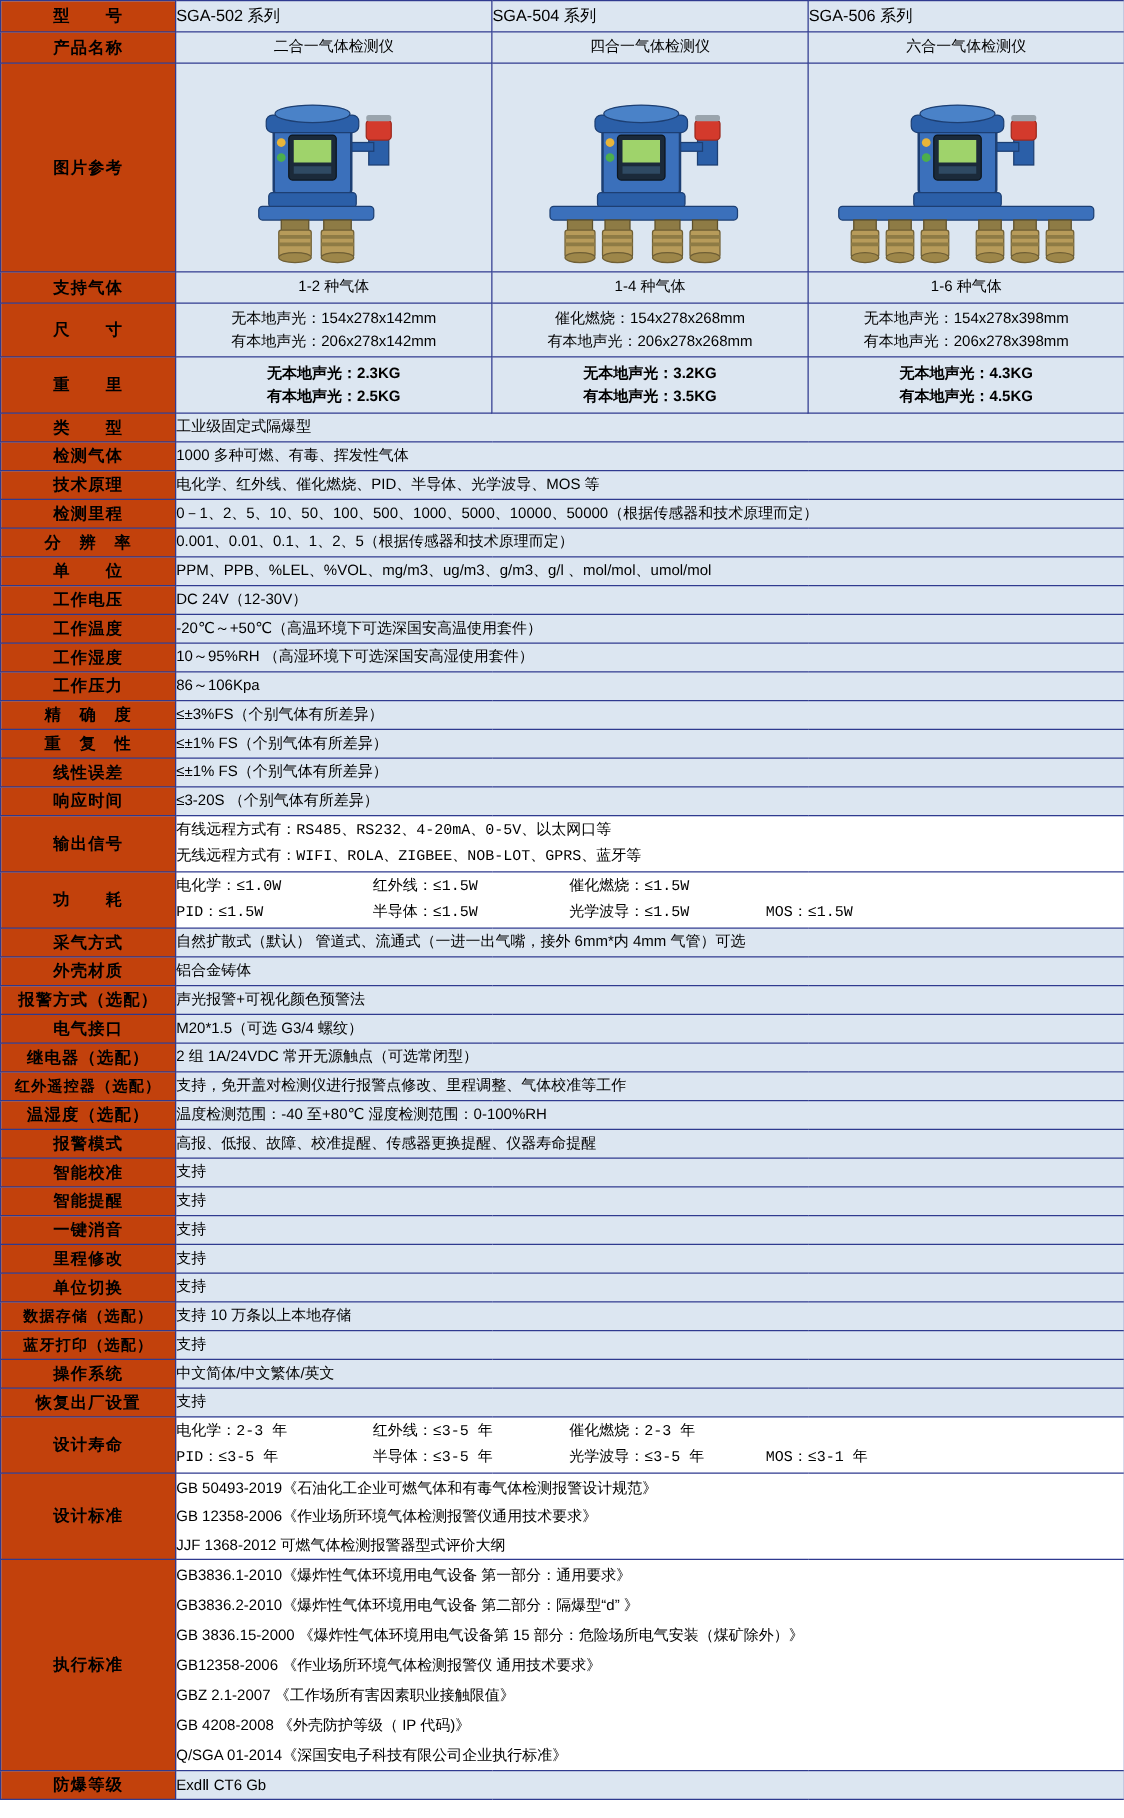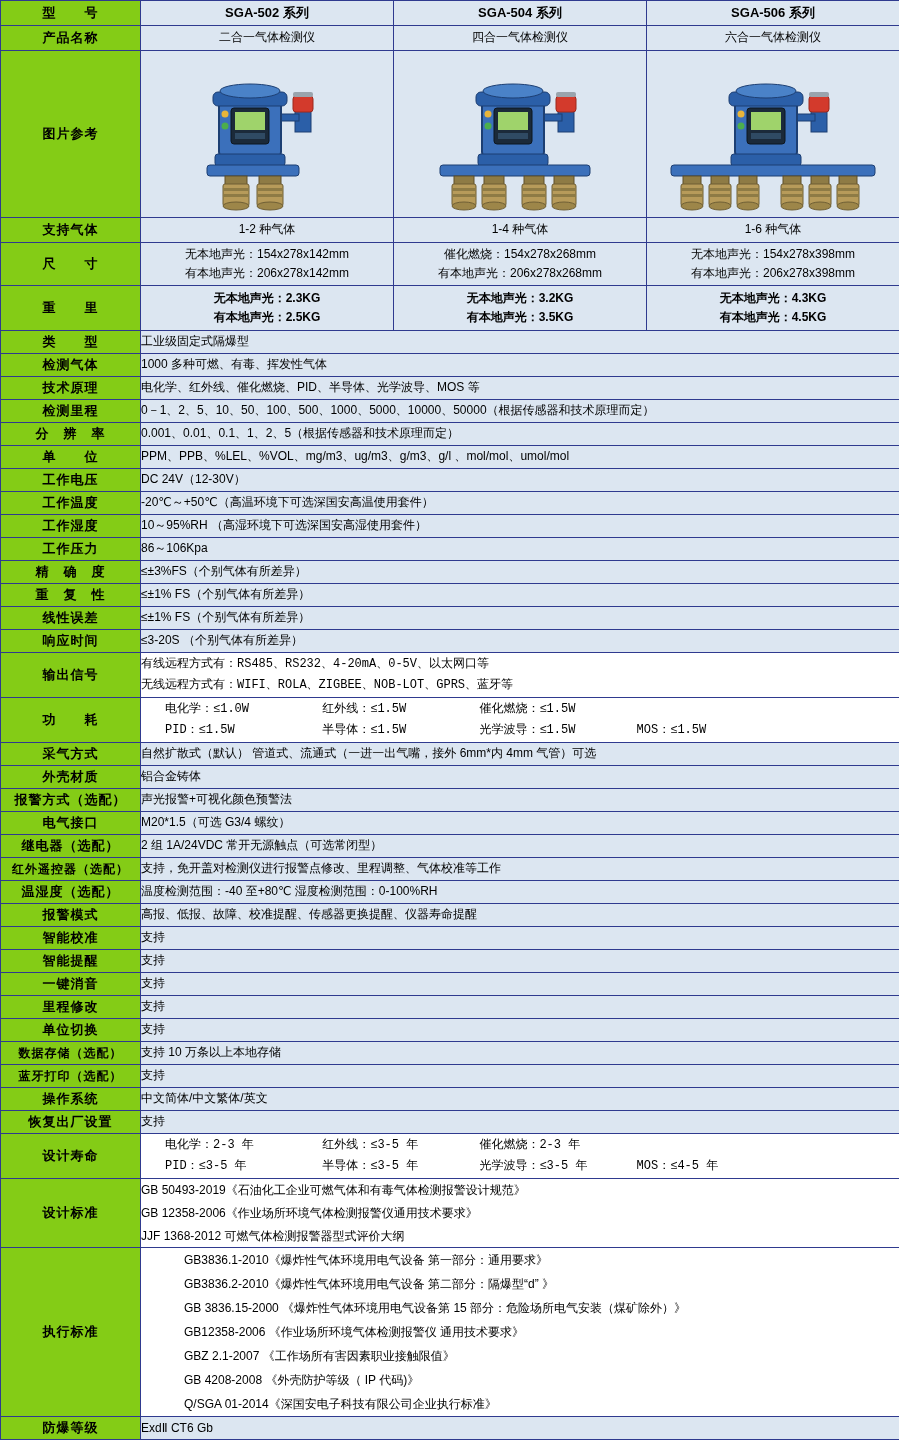--- a/index.html
+++ b/index.html
@@ -1,32 +1,32 @@
 <!DOCTYPE html>
 <html><head>
 <meta charset="utf-8">
 <style>
   html,body{margin:0;padding:0;background:#ffffff;}
   body{font-family:"Liberation Sans","DejaVu Sans",sans-serif;}
   #page{width:899px;height:1454px;position:relative;overflow:hidden;box-sizing:border-box;}
   table.spec{border-collapse:collapse;width:899px;table-layout:fixed;}
   table.spec td{border:1px solid #2f3a8f;padding:0;vertical-align:middle;}
-  .lbl{background:#84cc16;text-align:center;font-size:13px;color:#000;font-weight:bold;letter-spacing:1px;}
+  .lbl{background:#c2410c;text-align:center;font-size:13px;color:#000;font-weight:bold;letter-spacing:1px;}
   .val{background:#dce6f1;font-size:12px;color:#000;padding:3px 6px 3px 8px;line-height:1.45;}
   .val.center{text-align:center;padding-left:0;}
-  .hdr{background:#dce6f1;text-align:center;font-weight:bold;font-size:13px;}
+  .hdr{background:#dce6f1;font-weight:normal;font-size:13px;}
   .two-line div{line-height:1.55;}
   .imgcell{background:#dce6f1;text-align:center;padding:6px 0;}
   .multi{font-size:12px;line-height:1.75;padding:5px 6px 5px 8px;}
   .multi .row{white-space:nowrap;font-family:Liberation Mono, monospace;}
-  .w1{display:inline-block;width:150px;margin-left:24px;}
+  .w1{display:inline-block;width:150px;}
   .w2{display:inline-block;width:150px;}
   .w3{display:inline-block;width:150px;}
   .std-list div{line-height:1.9;}
-  .exec-list div{line-height:2.0;padding-left:43px;}
+  .exec-list div{line-height:2.0;}
   
   .device{position:relative;display:inline-block;}
   svg{display:block;}
 </style>
 </head>
 <body>
 
 <div id="page">
 <table class="spec">
   <colgroup>
@@ -401,21 +401,21 @@
       <td class="multi" colspan="3">
         <div class="row">
           <span class="w1">电化学：2-3 年</span>
           <span class="w2">红外线：≤3-5 年</span>
           <span class="w3">催化燃烧：2-3 年</span>
         </div>
         <div class="row">
           <span class="w1">PID：≤3-5 年</span>
           <span class="w2">半导体：≤3-5 年</span>
           <span class="w3">光学波导：≤3-5 年</span>
-          <span>MOS：≤4-5 年</span>
+          <span>MOS：≤3-1 年</span>
         </div>
       </td>
     </tr>
 
     <tr>
       <td class="lbl" style="height:66px">设计标准</td>
       <td class="multi std-list" colspan="3">
         <div>GB 50493-2019《石油化工企业可燃气体和有毒气体检测报警设计规范》</div>
         <div>GB 12358-2006《作业场所环境气体检测报警仪通用技术要求》</div>
         <div>JJF 1368-2012 可燃气体检测报警器型式评价大纲</div>

